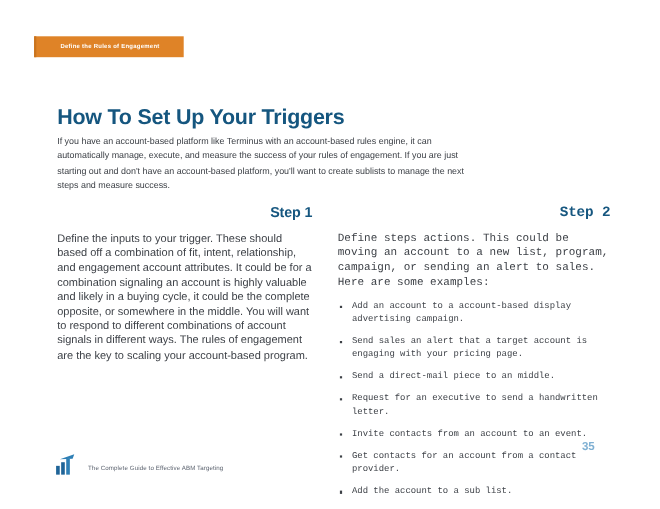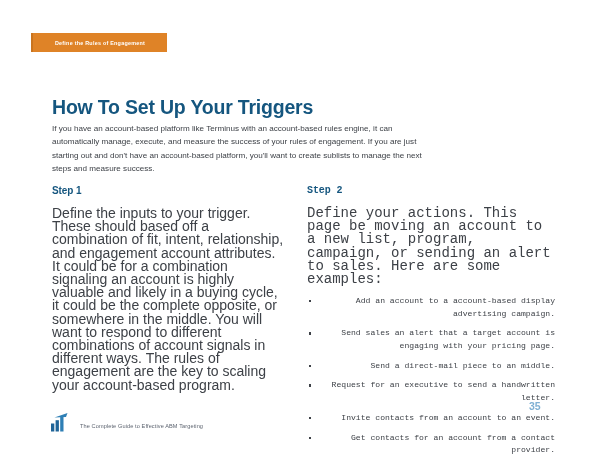--- a/index.html
+++ b/index.html
@@ -71,37 +71,37 @@
   
   .col {
     position: absolute;
     top: 185px;
   }
   .col-left  { left: 52px;  width: 232px; }
   .col-right { left: 307px; width: 248px; font-family: Liberation Mono, monospace; }
 
   .step-heading {
     color: #15567f;
-    font-size: 10px;
+    font-size: 13px;
     font-weight: bold;
     margin: 0 0 11px 0;
     letter-spacing: -0.1px;
+    text-align: right;
   }
   .step-body {
     color: #3d4147;
-    font-size: 14px;
+    font-size: 10px;
     line-height: 13.2px;
     margin: 0;
   }
 
   .bullets {
     list-style: none;
     margin: 9px 0 0 0;
     padding: 0;
-    text-align: right;
   }
   .bullets li {
     position: relative;
     padding-left: 13px;
     color: #3d4147;
     font-size: 8.1px;
     line-height: 12.3px;
     margin-bottom: 7.6px;
   }
   .bullets li:before {
@@ -154,21 +154,21 @@
 
   <p class="intro">If you have an account-based platform like Terminus with an account-based rules engine, it can automatically manage, execute, and measure the success of your rules of engagement. If you are just starting out and don't have an account-based platform, you'll want to create sublists to manage the next steps and measure success.</p>
 
   <div class="col col-left">
     <h2 class="step-heading">Step 1</h2>
     <p class="step-body">Define the inputs to your trigger. These should based off a combination of fit, intent, relationship, and engagement account attributes. It could be for a combination signaling an account is highly valuable and likely in a buying cycle, it could be the complete opposite, or somewhere in the middle. You will want to respond to different combinations of account signals in different ways. The rules of engagement are the key to scaling your account-based program.</p>
   </div>
 
   <div class="col col-right">
     <h2 class="step-heading">Step 2</h2>
-    <p class="step-body">Define your actions. This page be moving an account to a new list, program, campaign, or sending an alert to sales. Here are some examples:</p>
+    <p class="step-body">Define steps actions. This could be moving an account to a new list, program, campaign, or sending an alert to sales. Here are some examples:</p>
     <ul class="bullets" id="step2-bullets">
         <li>Add an account to a account-based display advertising campaign.</li>
         <li>Send sales an alert that a target account is engaging with your pricing page.</li>
         <li>Send a direct-mail piece to an middle.</li>
         <li>Request for an executive to send a handwritten letter.</li>
         <li>Invite contacts from an account to an event.</li>
         <li>Get contacts for an account from a contact provider.</li>
         <li>Add the account to a sub list.</li>
       </ul>
   </div>

